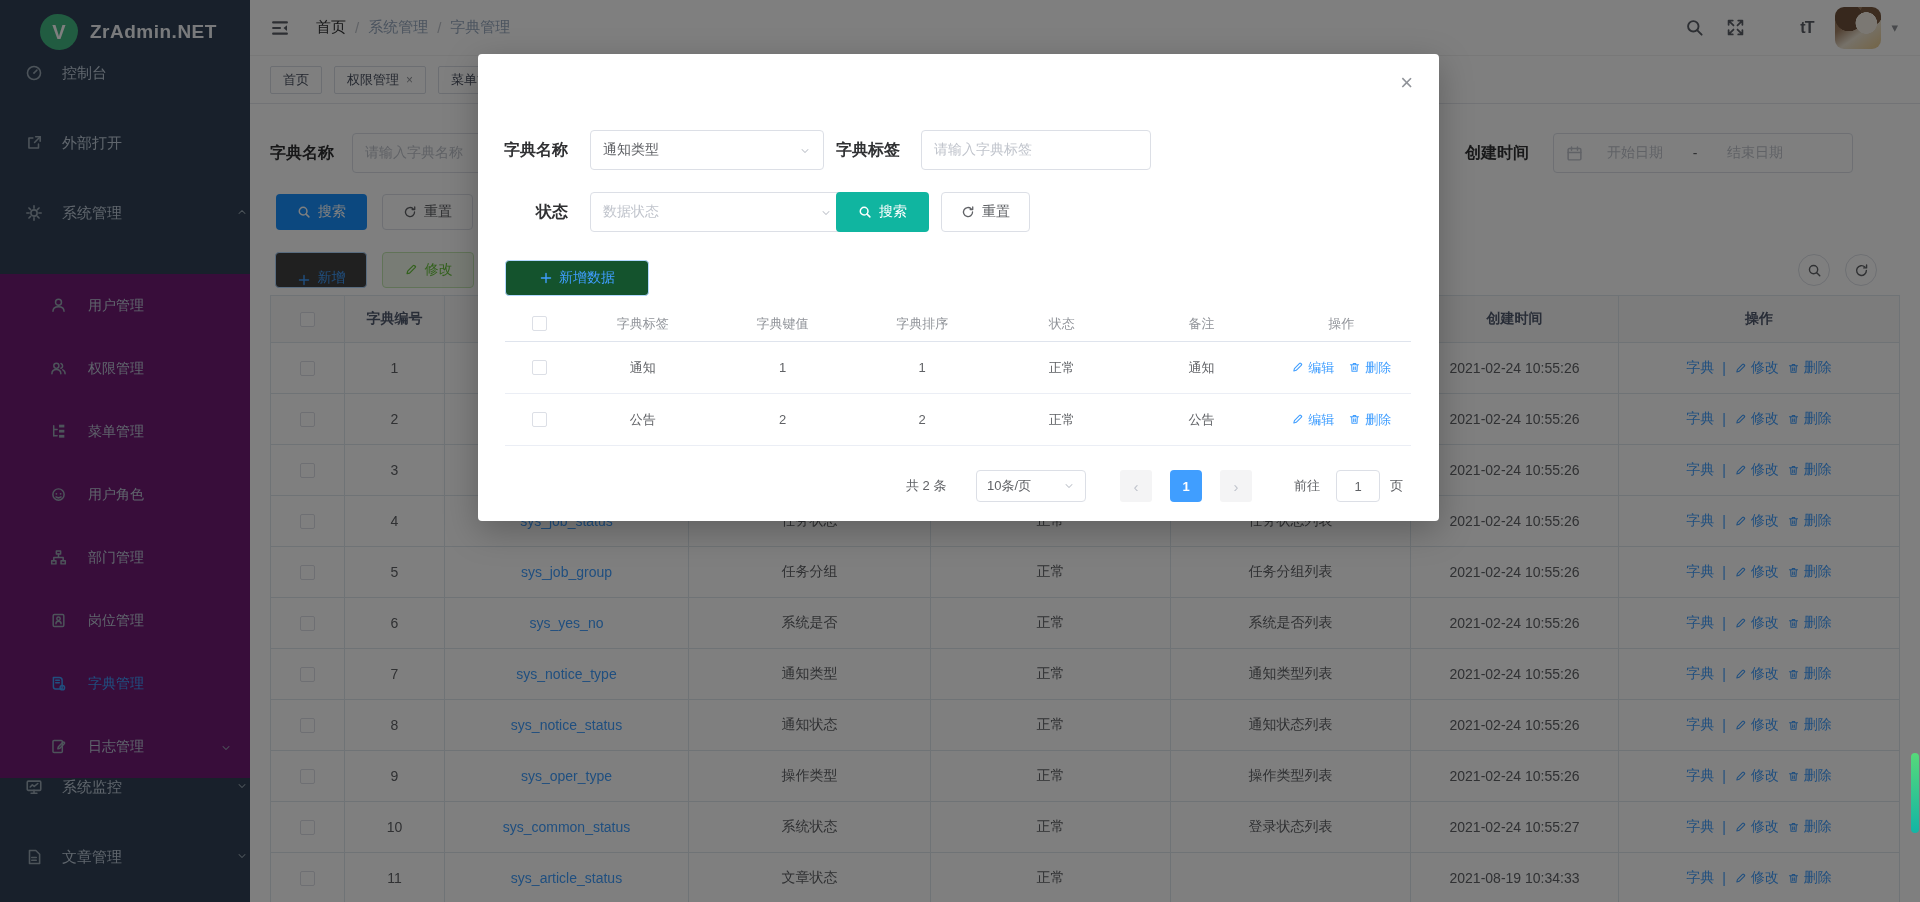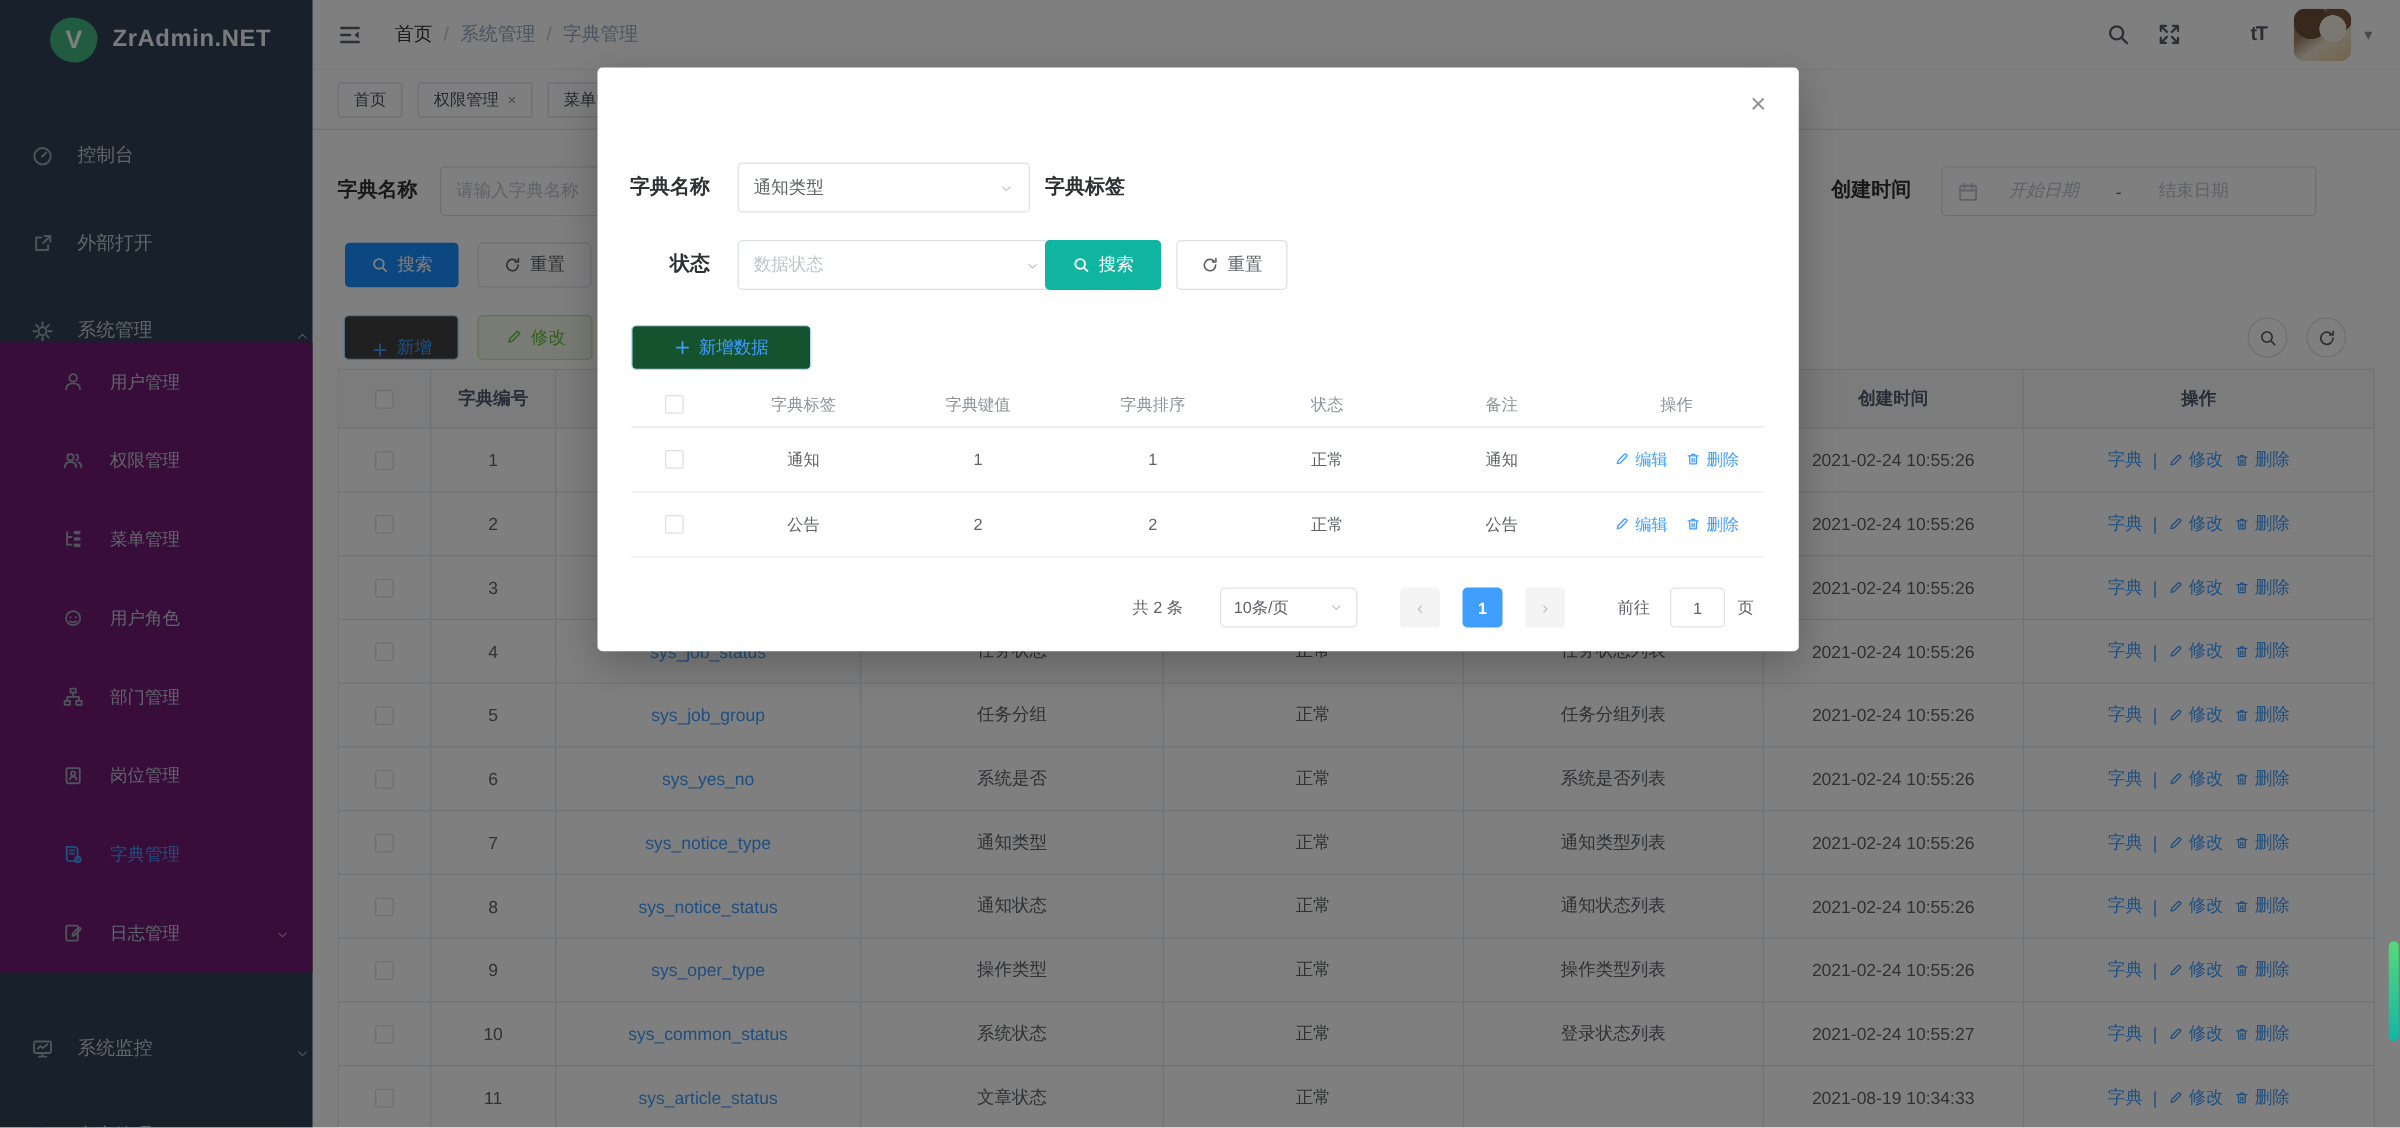--- a/index.html
+++ b/index.html
@@ -6,21 +6,21 @@
   html,body { width:1920px; height:902px; }
   body { font-family:"Liberation Sans","DejaVu Sans",sans-serif; background:#fff; overflow:hidden; }
   .app { position:relative; width:1920px; height:902px; overflow:hidden; background:#fff; }
 
   
   .sidebar { position:absolute; left:0; top:0; width:250px; height:902px; background:#304156; z-index:1; }
   .logo-row { height:64px; display:flex; align-items:center; padding-left:40px; }
   .logo-blob { width:38px; height:36px; background:#42b983; border-radius:46% 54% 48% 52%/50% 46% 54% 50%;
                display:flex; align-items:center; justify-content:center; color:#fff; font-weight:bold; font-size:20px; }
   .logo-text { color:#f2f5f8; font-weight:bold; font-size:19px; margin-left:12px; letter-spacing:.5px; }
-  .sb-item { height:70px; display:flex; align-items:flex-end; padding:0 2px 0 25px; color:#bfcbd9; font-size:15px; cursor:pointer; }
+  .sb-item { height:70px; display:flex; align-items:flex-start; padding:0 2px 0 25px; color:#bfcbd9; font-size:15px; cursor:pointer; }
   .sb-item .ic { width:18px; height:18px; margin-right:19px; color:#9aa8b5; flex:0 0 18px; }
   .sb-item .chev { margin-left:auto; width:12px; height:12px; color:#9aa8b5; }
   .sb-sub { background:#701a75; }
   .sb-subitem { height:63px; display:flex; align-items:center; padding-left:50px; color:#bfcbd9; font-size:14px; cursor:pointer; }
   .sb-subitem .ic { width:17px; height:17px; margin-right:21px; color:#9aa8b5; flex:0 0 17px; }
   .sb-subitem .chev { margin-left:auto; margin-right:18px; width:12px; height:12px; color:#9aa8b5; }
   .sb-subitem.active, .sb-subitem.active .ic { color:#409eff; }
   svg.icon { width:100%; height:100%; fill:none; stroke:currentColor; stroke-width:1.4; stroke-linecap:round; stroke-linejoin:round; }
 
   
@@ -342,21 +342,21 @@
       <span class="ph">请输入字典名称</span>
     </div>
     <span class="flabel" style="left:1215px; top:133px;">创建时间</span>
     <div class="inp" style="left:1303px; top:133px; width:300px; gap:0;">
       <span style="width:17px;height:17px;color:#c0c4cc;margin-right:12px;">
         <svg class="icon" viewBox="0 0 16 16">
             <rect x="2" y="3.4" width="12" height="10.6" rx="1"></rect>
             <path d="M5.2 1.8v3.2M10.8 1.8v3.2M2 7h12"></path>
           </svg>
       </span>
-      <span class="ph" style="width:80px;text-align:center;font-style:italic;">开始日期</span>
+      <span class="ph" style="width:80px;text-align:center;">开始日期</span>
       <span class="ph" style="width:40px;text-align:center;color:#606266;">-</span>
       <span class="ph" style="width:80px;text-align:center;">结束日期</span>
     </div>
 
     <div class="btn btn-blue" style="left:26px; top:194px; width:91px;">
       <span class="bic">
         <svg class="icon" viewBox="0 0 16 16" style="stroke-width:1.7">
             <circle cx="7" cy="7" r="4.4"></circle>
             <path d="M10.4 10.4L13.6 13.6"></path>
           </svg>
@@ -685,20 +685,23 @@
     <span class="m-label" style="left:0; top:76px; width:103px; text-align:right; padding-right:13px;">字典名称</span>
     <div class="m-sel" style="left:112px; top:76px; width:234px;">
       <span>通知类型</span>
       <span class="sel-chev">
         <svg class="icon" viewBox="0 0 16 16">
             <polyline points="4,6 8,10 12,6"></polyline>
           </svg>
       </span>
     </div>
     <span class="m-label" style="left:358px; top:76px;">字典标签</span>
+    <div class="m-inp" style="left:443px; top:76px; width:230px;">
+      <span class="ph">请输入字典标签</span>
+    </div>
 
     <span class="m-label" style="left:0; top:138px; width:103px; text-align:right; padding-right:13px;">状态</span>
     <div class="m-sel" style="left:112px; top:138px; width:255px;">
       <span class="ph">数据状态</span>
       <span class="sel-chev">
         <svg class="icon" viewBox="0 0 16 16">
             <polyline points="4,6 8,10 12,6"></polyline>
           </svg>
       </span>
     </div>

